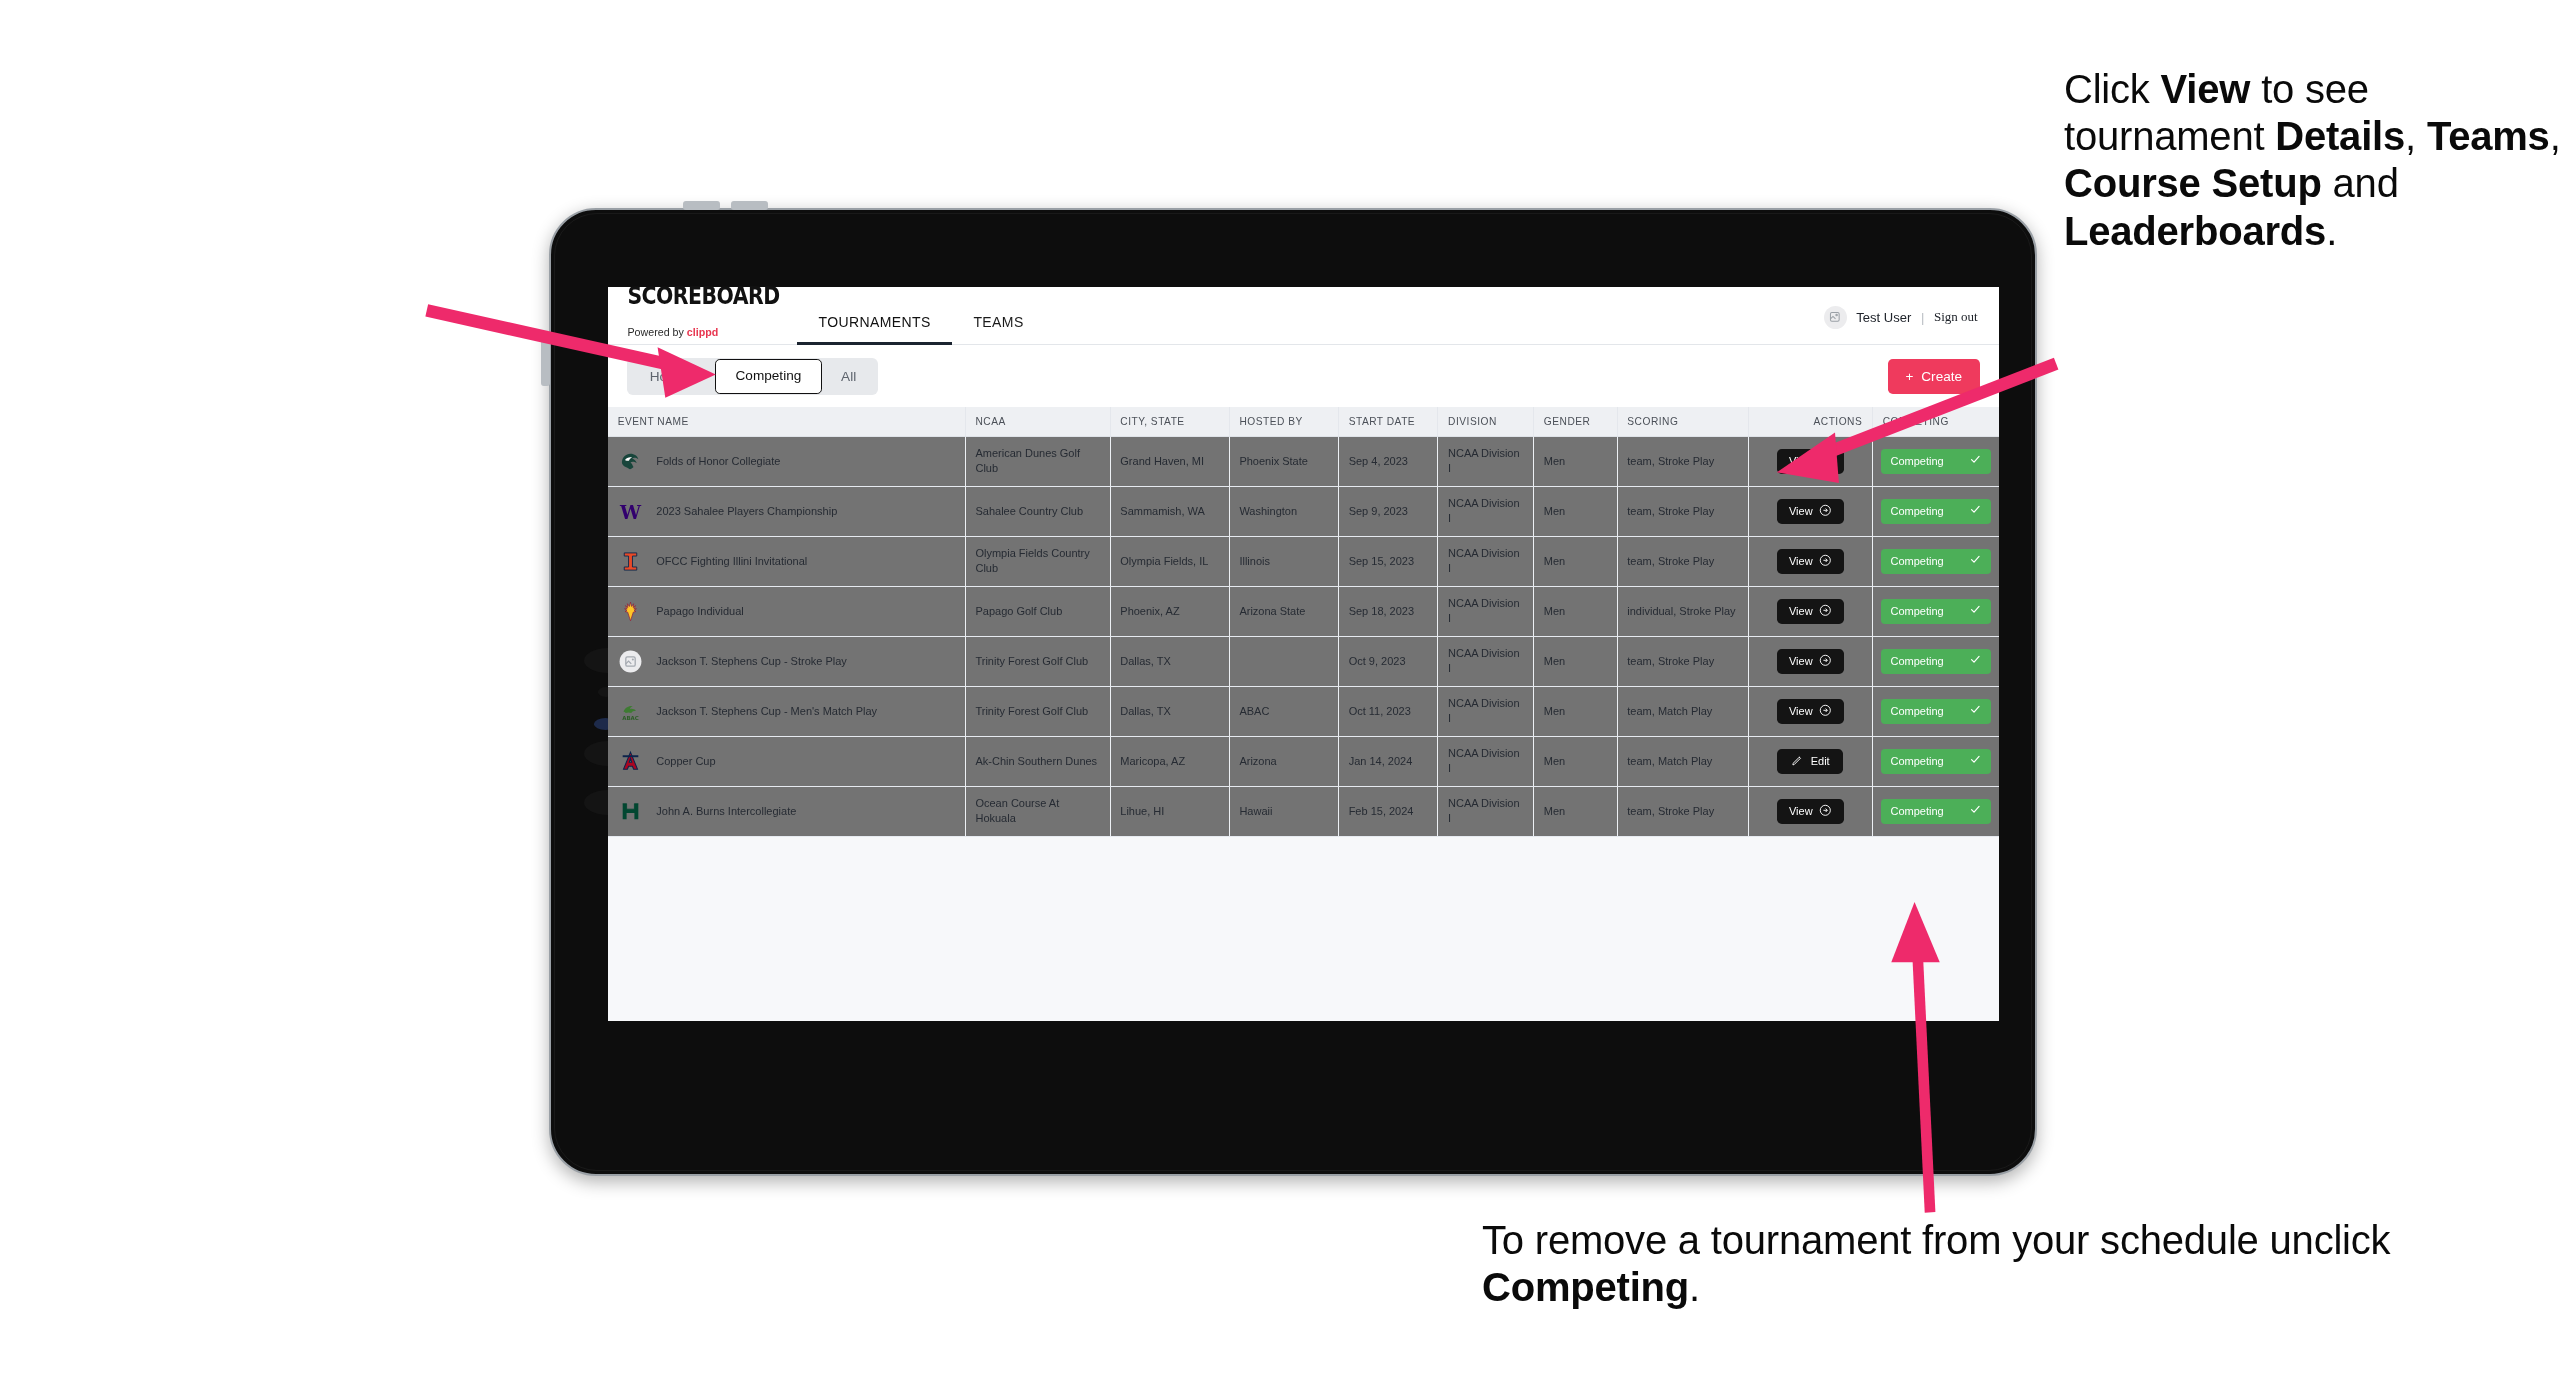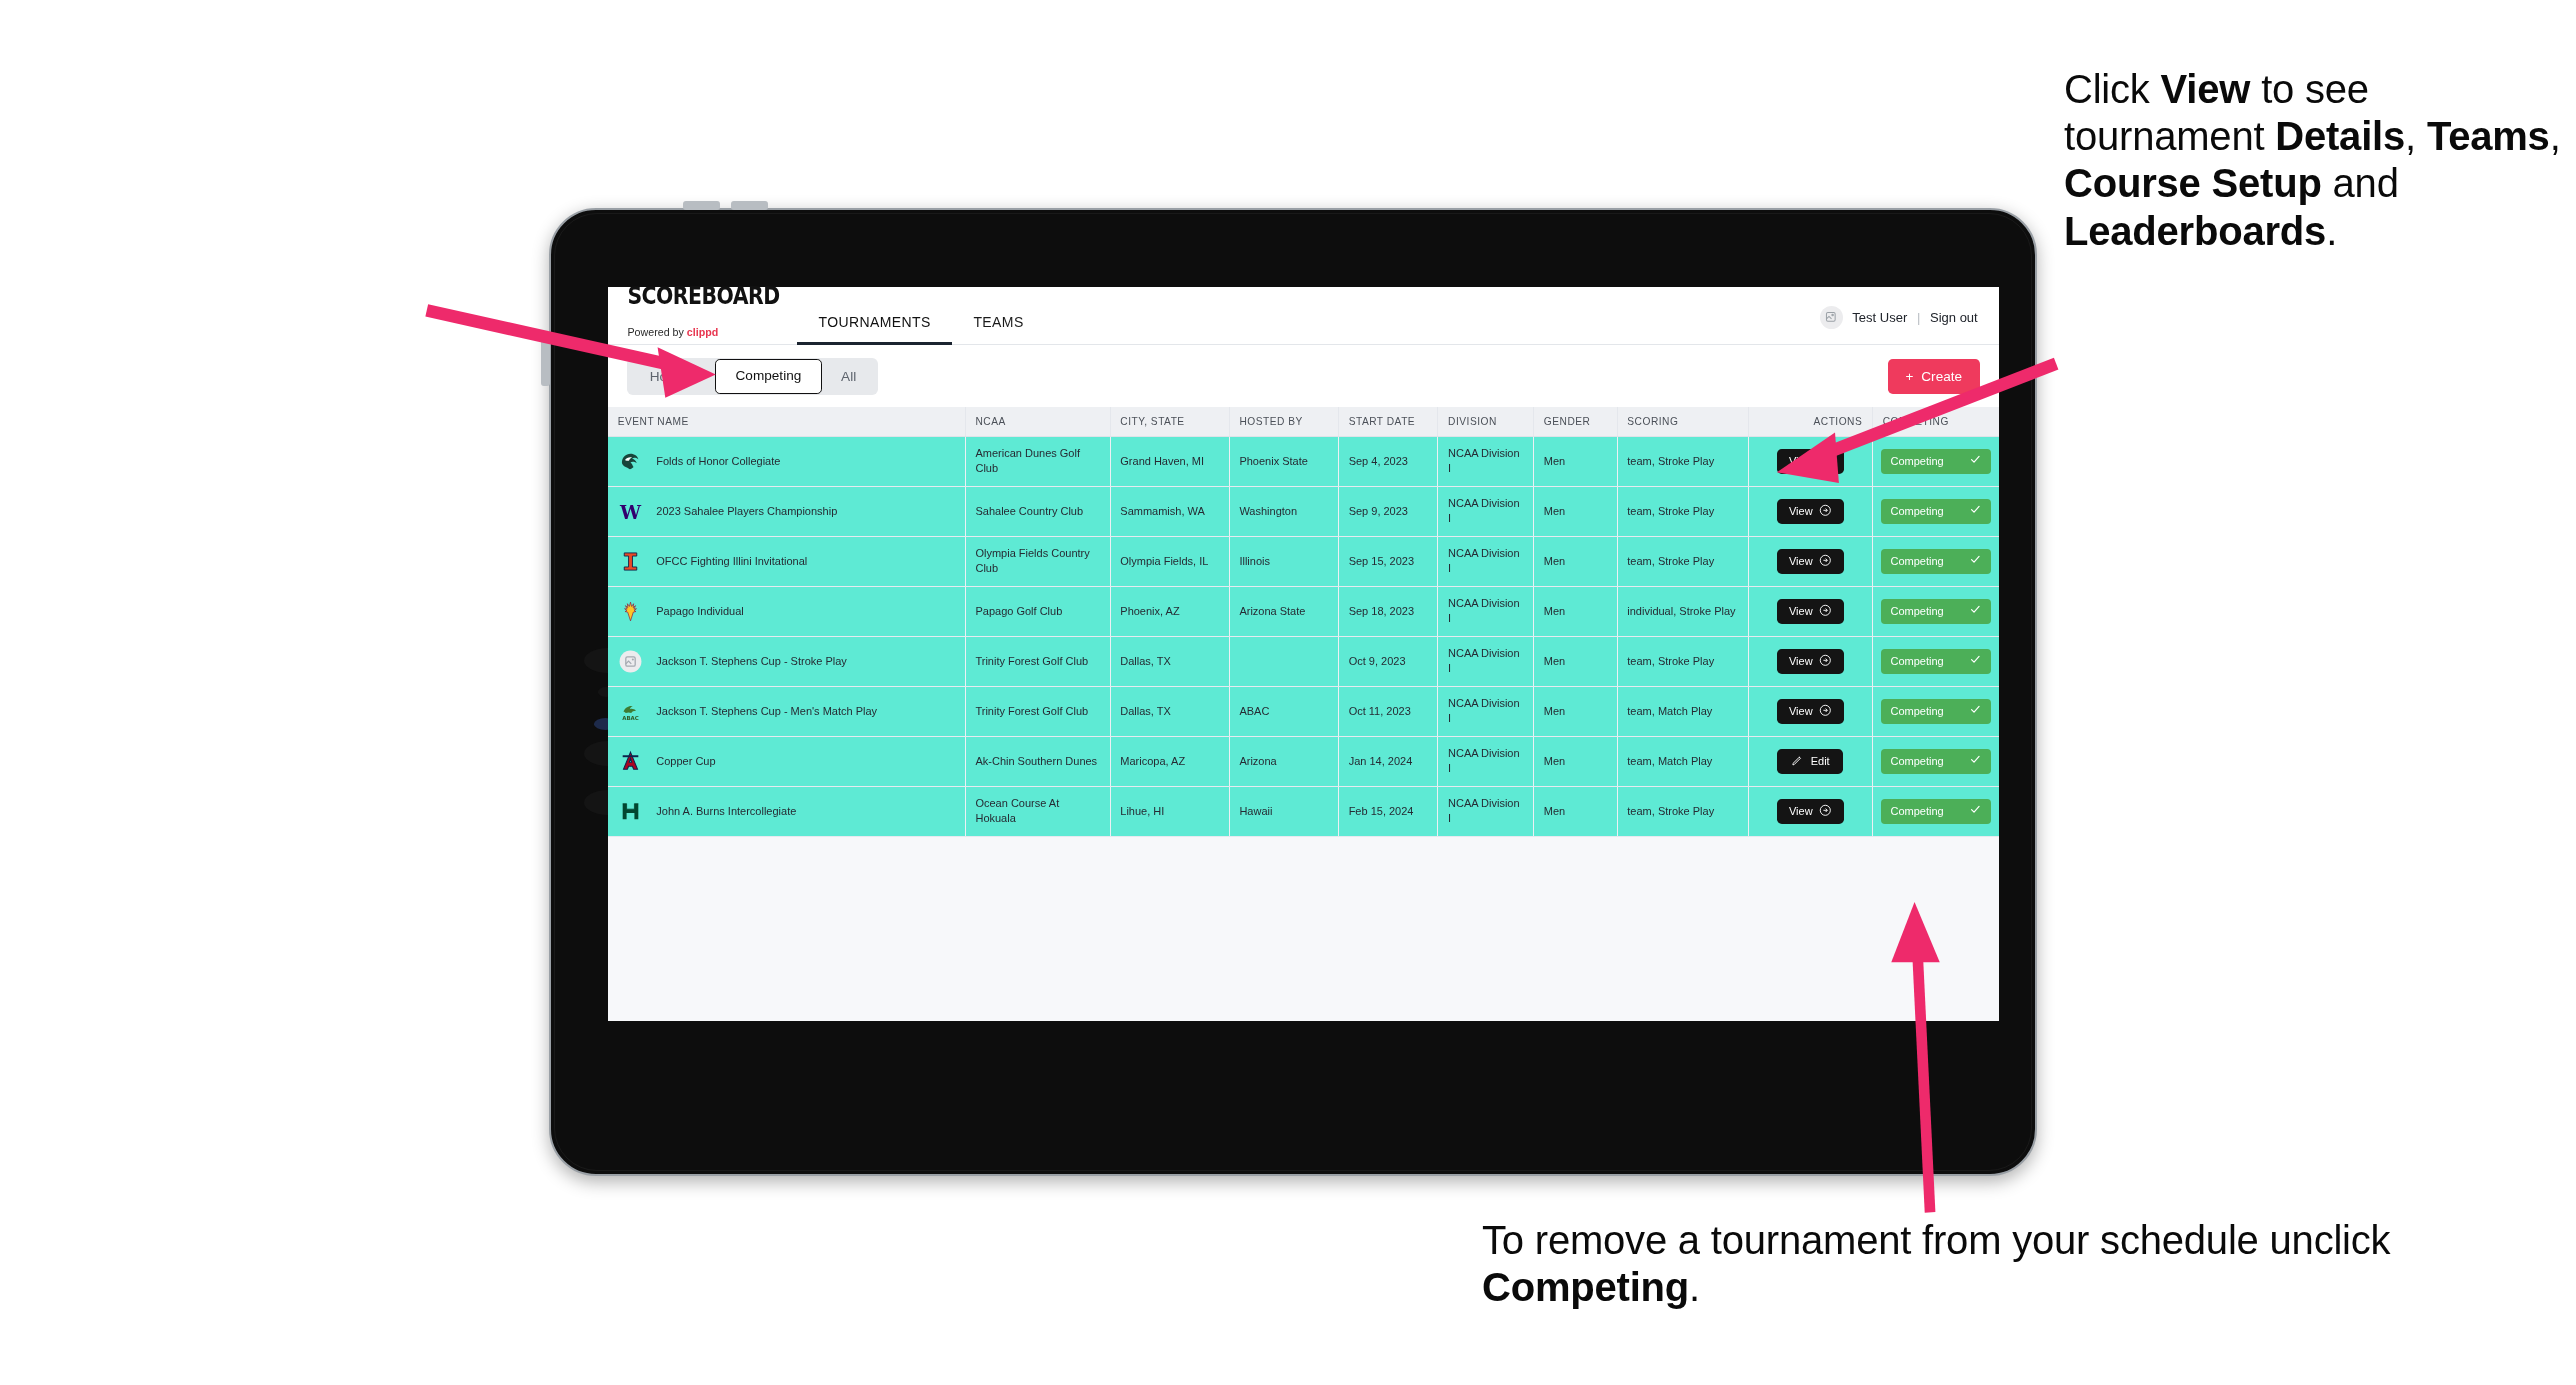--- a/index.html
+++ b/index.html
@@ -76,21 +76,21 @@
   .nav-item.active::after {
     content:""; position:absolute; left:0; right:0; bottom:-1px; height:2.9px; background:#1b2430;
   }
   .nav-spacer { flex: 1; }
   .user-area { display:flex; align-items:center; gap:9.7px; padding: 0 21.3px 15.5px 0; font-size: 13px; color:#20242b; }
   .avatar {
     width:23px;height:23px;border-radius:50%;background:#ececee;
     display:flex;align-items:center;justify-content:center;color:#9aa0a6;font-size:10.7px;
   }
   .user-sep { color:#b9bdc3; }
-  .signout { cursor:pointer; }
+  .signout { cursor:pointer;font-family:Liberation Serif, serif; }
 
   
   .toolbar { height: 62px; background:#fff; display:flex; align-items:center; padding: 0 19.4px; }
   .segmented {
     display:flex; background:#e7e9ec; border-radius:5.8px; padding:2.9px; height:37px; align-items:center;
   }
   .seg {
     font-size: 13.6px; color:#5e646d; padding: 0 19.4px; height:31px; line-height:31px;
     border-radius:4.8px; cursor:pointer; white-space:nowrap;
   }
@@ -108,21 +108,21 @@
     background:#eef0f3; color:#4b5058; font-size:10.2px; letter-spacing:0.5px;
     text-align:left; font-weight:400; padding:8.7px 9.7px; border-bottom:1px solid #dfe3e8;
     border-right:1px solid #e4e7ec; vertical-align: middle; height: 29px;
   }
   .tbl th:last-child { border-right:none; }
   .tbl td {
     font-size: 11px; color:#262b33; padding: 8.7px 9.7px; vertical-align: middle;
     border-bottom:1px solid #e6eaf0; border-right:1px solid #edf0f4; line-height:1.32;
   }
   .tbl td:last-child { border-right:none; }
-  .tbl tbody tr { background:#5eead4; height: 50px; }
+  .tbl tbody tr { background:#737373; height: 50px; }
   .cell-event { display:flex; align-items:center; gap:13.6px; padding-left:9.7px; }
   .logo-box { width:25px;height:25px;flex:0 0 25px; display:flex;align-items:center;justify-content:center; }
   .logo-box svg { display:block; }
 
   .btn-view {
     background:#141414; color:#fff; font-size:11px; border-radius:4.8px;
     height:25px; padding:0 11.6px; display:inline-flex; align-items:center; gap:6.8px;
     cursor:pointer; border:none; min-width: 66px; justify-content:center;
   }
   .btn-competing {

